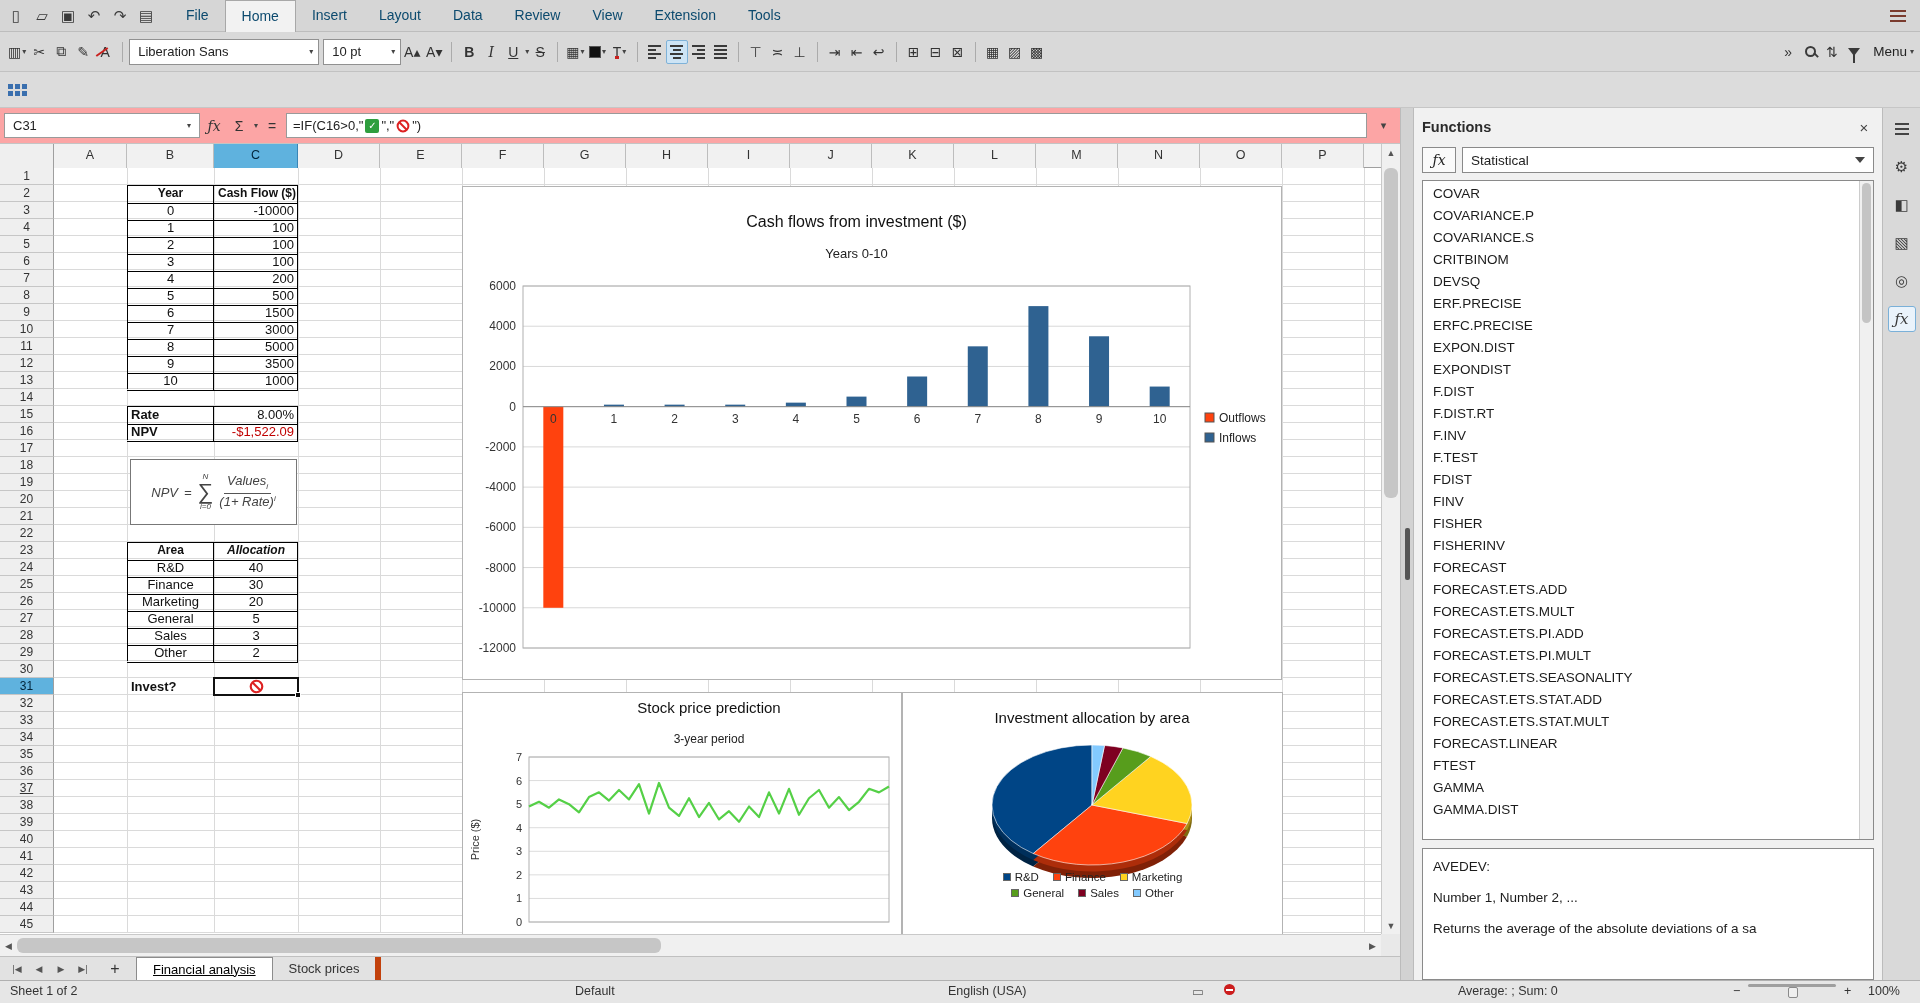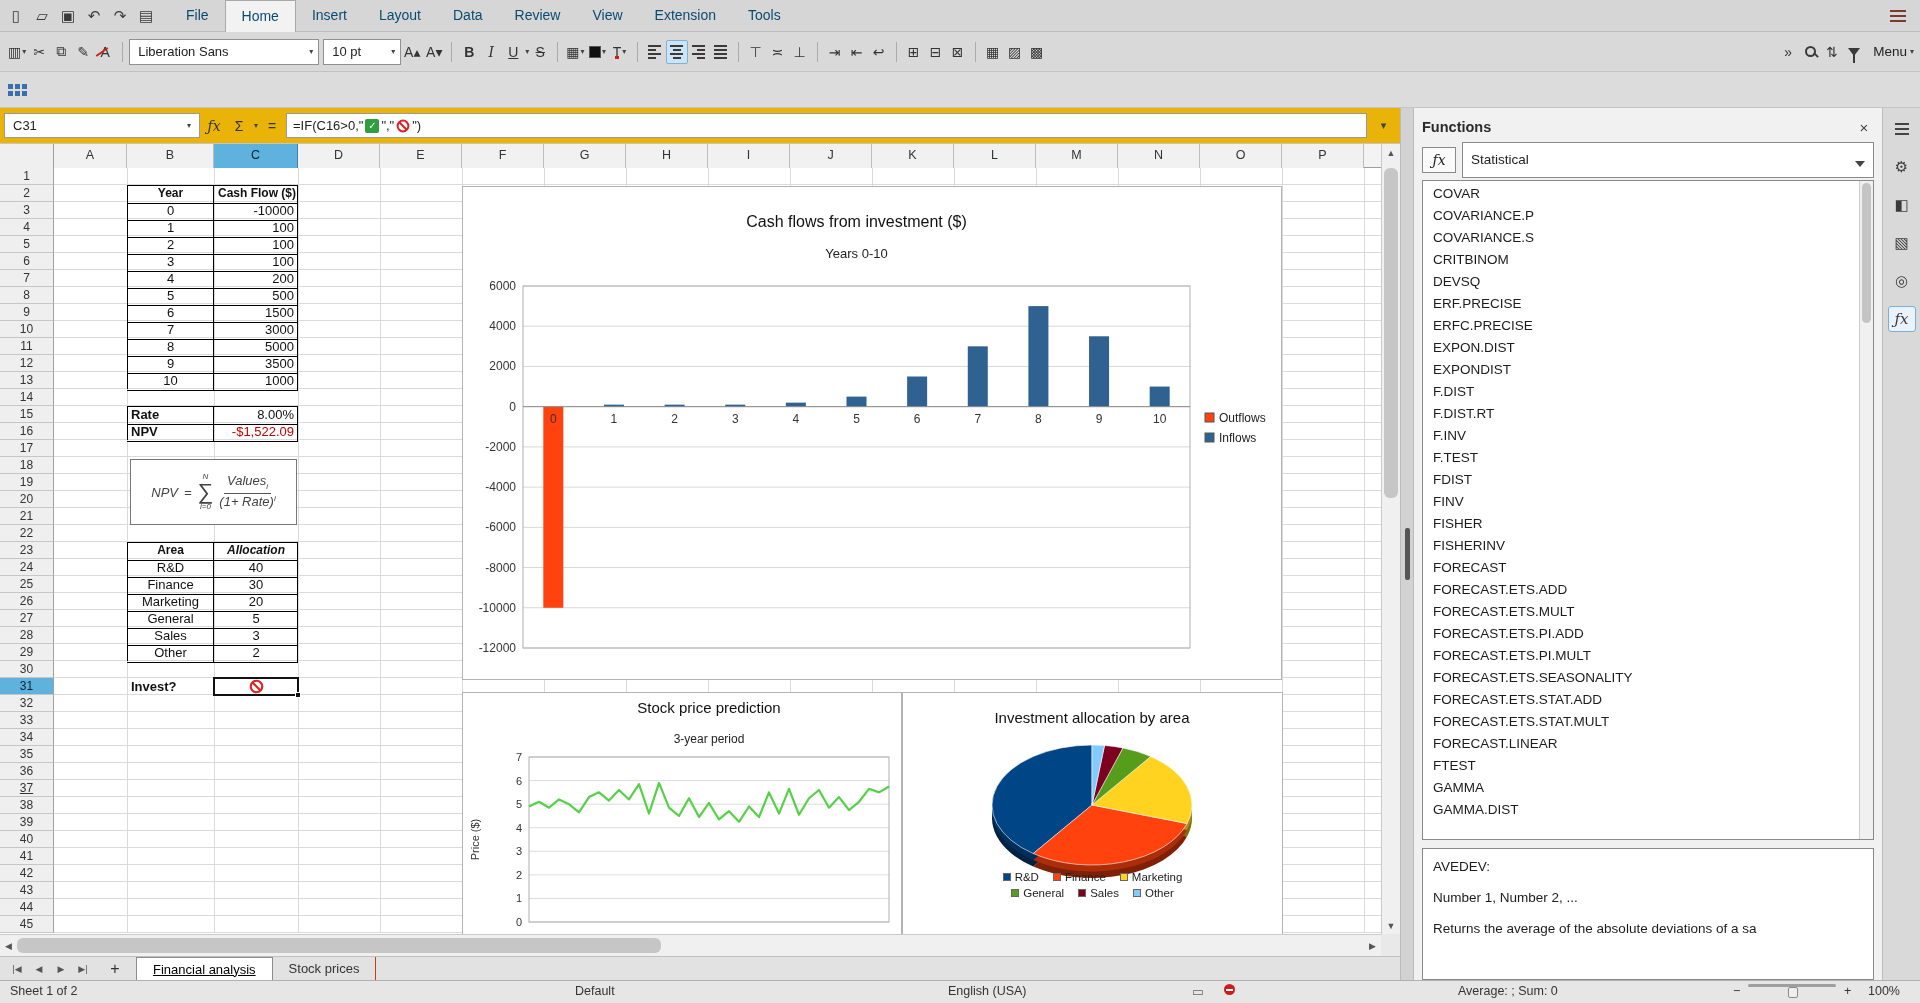--- a/index.html
+++ b/index.html
@@ -43,21 +43,21 @@
 
 .ministrip{height:36px;background:#dcdcdc;border-bottom:1px solid #c6c6c6;display:flex;align-items:center;padding:0 8px;}
 .appsgrid{display:grid;grid-template-columns:repeat(3,5px);grid-gap:2px;}
 .appsgrid i{width:5px;height:5px;background:#3a6fae;display:block;}
 
 
 .main-row{display:flex;height:872px;}
 .left-pane{position:relative;width:1400px;height:872px;background:#e9e9e9;flex:none;}
 
 
-.fbar{position:absolute;left:0;top:0;width:1400px;height:36px;background:#eab308;border-bottom:1px solid #c4c4c4;display:flex;align-items:center;padding:0 4px;gap:3px;}
+.fbar{position:absolute;left:0;top:0;width:1400px;height:36px;background:#fca5a5;border-bottom:1px solid #c4c4c4;display:flex;align-items:center;padding:0 4px;gap:3px;}
 .namebox{width:196px;height:25px;background:#fff;border:1px solid #9a9a9a;display:flex;align-items:center;padding:0 8px;font-size:13px;}
 .namebox .caret{margin-left:auto;}
 .fxtxt{font-style:italic;font-family:"DejaVu Serif",serif;font-size:14px;}
 .finput{flex:1;height:25px;background:#fff;border:1px solid #9a9a9a;display:flex;align-items:center;padding:0 6px;font-size:13px;gap:2px;overflow:hidden;white-space:nowrap;}
 .fexpand{width:26px;height:25px;display:flex;align-items:center;justify-content:center;}
 .fexpand .caret{font-size:11px;}
 .chk{display:inline-flex;width:14px;height:14px;background:#2e9e3e;color:#fff;font-size:10px;align-items:center;justify-content:center;border-radius:2px;}
 .noentry-sm{display:inline-flex;align-items:center;}
 
 
@@ -105,35 +105,35 @@
 .vscroll .thumb{position:absolute;left:2px;right:2px;top:24px;height:330px;background:#c6c6c6;border-radius:6px;}
 .vscroll .arr.dn{position:absolute;bottom:0;left:0;right:0;}
 .hscroll{position:absolute;left:0;top:826px;width:1381px;height:22px;background:#f0f0f0;border-top:1px solid #c9c9c9;}
 .hscroll .arr{position:absolute;top:0;width:17px;height:22px;display:flex;align-items:center;justify-content:center;font-size:9px;color:#555;}
 .hscroll .thumb{position:absolute;left:17px;top:3px;width:644px;height:15px;background:#c6c6c6;border-radius:6px;}
 
 
 .tabsbar{position:absolute;left:0;top:848px;width:1400px;height:24px;background:#e2e2e2;border-top:1px solid #c0c0c0;display:flex;align-items:stretch;padding-left:6px;}
 .tnav{width:22px;display:flex;align-items:center;justify-content:center;font-size:9px;color:#555;}
 .addsheet{width:26px;display:flex;align-items:center;justify-content:center;font-size:16px;color:#333;margin:0 8px;}
-.sheettab{display:flex;align-items:center;padding:0 16px;font-size:13px;color:#333;border-right:1px solid #c2410c;}
+.sheettab{display:flex;align-items:center;padding:0 16px;font-size:13px;color:#333;border-right:6px solid #c2410c;}
 .sheettab.active{background:#fff;border:1px solid #8c8c8c;border-bottom:none;font-weight:normal;text-decoration:underline;color:#000;}
 
 
 .splitter{width:14px;height:872px;background:#d2d2d2;border-left:1px solid #bbb;border-right:1px solid #bbb;position:relative;flex:none;}
 .splitter i{position:absolute;left:4px;top:420px;width:5px;height:52px;background:#555;border-radius:2px;display:block;}
 
 
 .sidebar{width:468px;height:872px;background:#f1f1f1;flex:none;display:flex;flex-direction:column;padding:6px 8px 0;}
 .sb-head{display:flex;align-items:center;height:26px;flex:none;}
 .sb-title{font-weight:bold;font-size:14.5px;color:#2b2b2b;}
 .sb-close{margin-left:auto;font-size:15px;color:#444;width:20px;text-align:center;}
 .sb-cat{display:flex;align-items:center;gap:6px;height:28px;margin:6px 0;flex:none;}
 .sb-fx{width:34px;height:26px;border:1px solid #8a8a8a;background:#fafafa;display:flex;align-items:center;justify-content:center;font-style:italic;font-family:"DejaVu Serif",serif;font-size:14px;}
-.sb-select{flex:1;height:36px;background:#fff;border:1px solid #8a8a8a;display:flex;align-items:flex-end;padding:10px 8px;font-size:13.5px;}
+.sb-select{flex:1;height:26px;background:#fff;border:1px solid #8a8a8a;display:flex;align-items:center;padding:10px 8px;font-size:13.5px;}
 .sel-caret{margin-left:auto;width:0;height:0;border-left:5px solid transparent;border-right:5px solid transparent;border-top:6px solid #444;}
 .sb-list{position:relative;border:1px solid #8a8a8a;background:#fff;height:660px;flex:none;overflow:hidden;}
 .sb-items{position:absolute;left:0;top:2px;right:14px;}
 .fn-item{height:22px;line-height:22px;padding-left:10px;font-size:13.5px;color:#1c1c1c;white-space:nowrap;overflow:hidden;}
 .sb-scroll{position:absolute;right:0;top:0;bottom:0;width:14px;background:#f0f0f0;border-left:1px solid #ccc;}
 .sb-thumb{position:absolute;left:2px;right:2px;top:2px;height:140px;background:#c4c4c4;border-radius:5px;}
 .sb-info{border:1px solid #8a8a8a;background:#fff;margin-top:8px;flex:1;padding:10px;font-size:13.5px;color:#1c1c1c;overflow:hidden;}
 .sb-info div{margin-bottom:16px;white-space:nowrap;overflow:hidden;}
 
 

